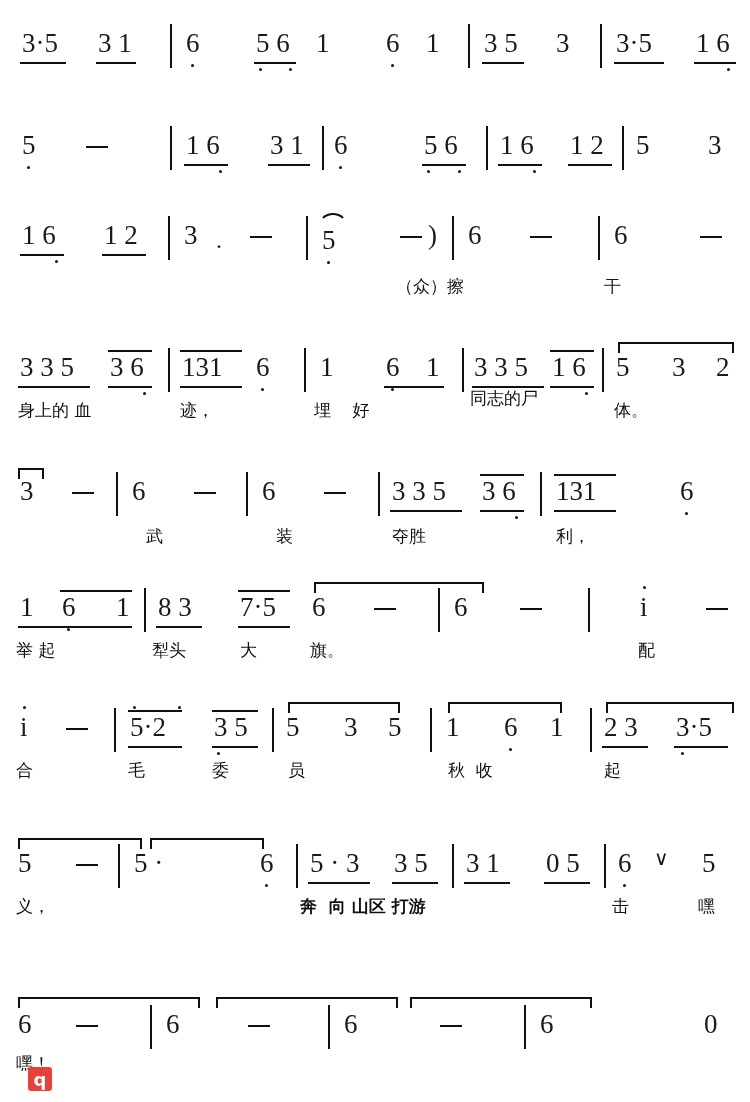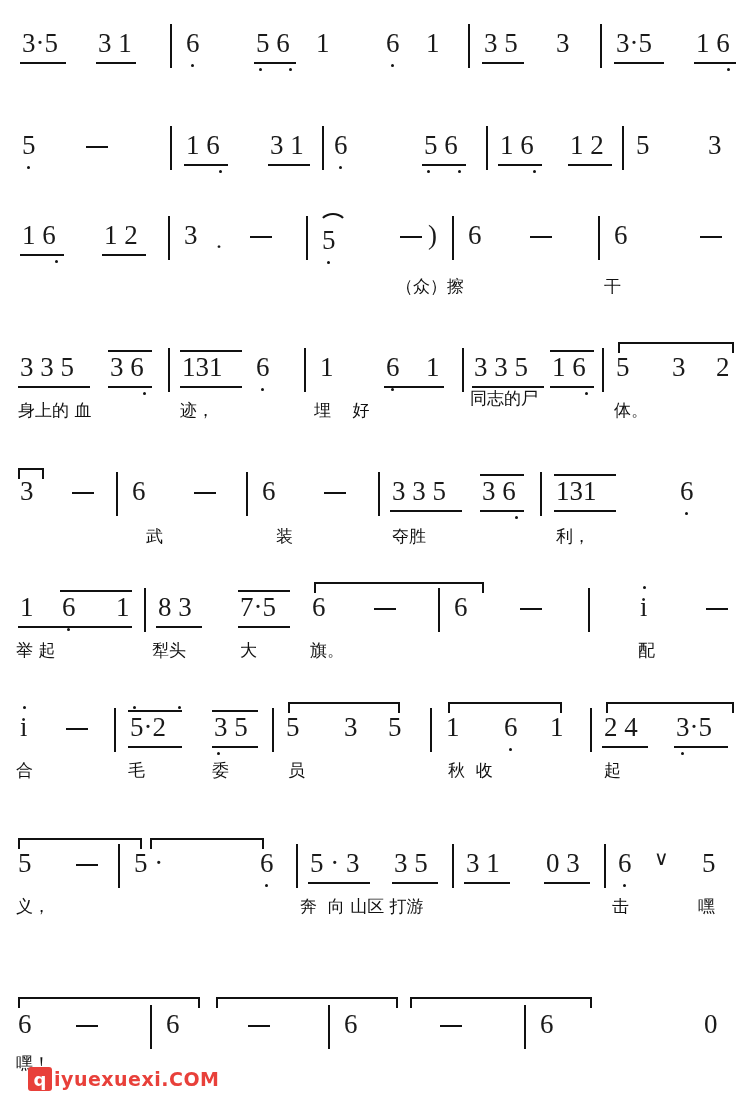--- a/index.html
+++ b/index.html
@@ -334,21 +334,21 @@
     <span class="note" style="left:344px;top:24px;">3</span>
     <span class="note" style="left:388px;top:24px;">5</span>
     <div class="bar" style="left:430px;top:18px;height:44px;"></div>
     <div class="bracket" style="left:448px;top:12px;width:110px;"></div>
     <span class="note" style="left:446px;top:24px;">1</span>
     <span class="note" style="left:504px;top:24px;">6</span>
     <div class="dotu" style="left:509px;top:58px;"></div>
     <span class="note" style="left:550px;top:24px;">1</span>
     <div class="bar" style="left:590px;top:18px;height:44px;"></div>
     <div class="bracket" style="left:606px;top:12px;width:124px;"></div>
-    <span class="note" style="left:604px;top:24px;">2 4</span>
+    <span class="note" style="left:604px;top:24px;">2 3</span>
     <div class="underline" style="left:602px;top:56px;width:46px;"></div>
     <span class="note" style="left:676px;top:24px;">3·5</span>
     <div class="underline" style="left:674px;top:56px;width:54px;"></div>
     <div class="dotu" style="left:681px;top:62px;"></div>
 
     <span class="lyric" style="left:16px;top:72px;">合</span>
     <span class="lyric" style="left:128px;top:72px;">毛</span>
     <span class="lyric" style="left:212px;top:72px;">委</span>
     <span class="lyric" style="left:288px;top:72px;">员</span>
     <span class="lyric" style="left:448px;top:72px;">秋  收</span>
@@ -365,30 +365,30 @@
     <span class="note" style="left:260px;top:40px;">6</span>
     <div class="dotu" style="left:265px;top:74px;"></div>
     <div class="bar" style="left:296px;top:34px;height:44px;"></div>
     <span class="note" style="left:310px;top:40px;">5 · 3</span>
     <div class="underline" style="left:308px;top:72px;width:62px;"></div>
     <span class="note" style="left:394px;top:40px;">3 5</span>
     <div class="underline" style="left:392px;top:72px;width:46px;"></div>
     <div class="bar" style="left:452px;top:34px;height:44px;"></div>
     <span class="note" style="left:466px;top:40px;">3 1</span>
     <div class="underline" style="left:464px;top:72px;width:46px;"></div>
-    <span class="note" style="left:546px;top:40px;">0 3</span>
+    <span class="note" style="left:546px;top:40px;">0 5</span>
     <div class="underline" style="left:544px;top:72px;width:46px;"></div>
     <div class="bar" style="left:604px;top:34px;height:44px;"></div>
     <span class="note" style="left:618px;top:40px;">6</span>
     <div class="dotu" style="left:623px;top:74px;"></div>
     <span class="note" style="left:654px;top:38px;font-size:20px;">∨</span>
     <span class="note" style="left:702px;top:40px;">5</span>
 
     <span class="lyric" style="left:16px;top:88px;">义，</span>
-    <span class="lyric" style="left:300px;top:88px;">奔  向 山区 打游</span>
+    <span class="lyric" style="left:300px;top:88px;font-weight:bold;">奔  向 山区 打游</span>
     <span class="lyric" style="left:612px;top:88px;">击</span>
     <span class="lyric" style="left:698px;top:88px;">嘿</span>
   </div>
 
   <div class="sys" style="top:935px;height:130px;">
     <div class="bracket" style="left:18px;top:62px;width:178px;"></div>
     <div class="bracket" style="left:216px;top:62px;width:178px;"></div>
     <div class="bracket" style="left:410px;top:62px;width:178px;"></div>
     <span class="note" style="left:18px;top:76px;">6</span>
     <div class="dash" style="left:76px;top:90px;"></div>
@@ -400,16 +400,15 @@
     <div class="dash" style="left:440px;top:90px;"></div>
     <div class="bar" style="left:524px;top:70px;height:44px;"></div>
     <span class="note" style="left:540px;top:76px;">6</span>
     <span class="note" style="left:704px;top:76px;">0</span>
 
     <span class="lyric" style="left:16px;top:120px;">嘿！</span>
   </div>
 
   <div class="watermark">
     <div class="wm-badge">q</div>
-    <div class="wm-text">iyuexuexi.COM</div>
   </div>
 
 </div>
 
 </body></html>

